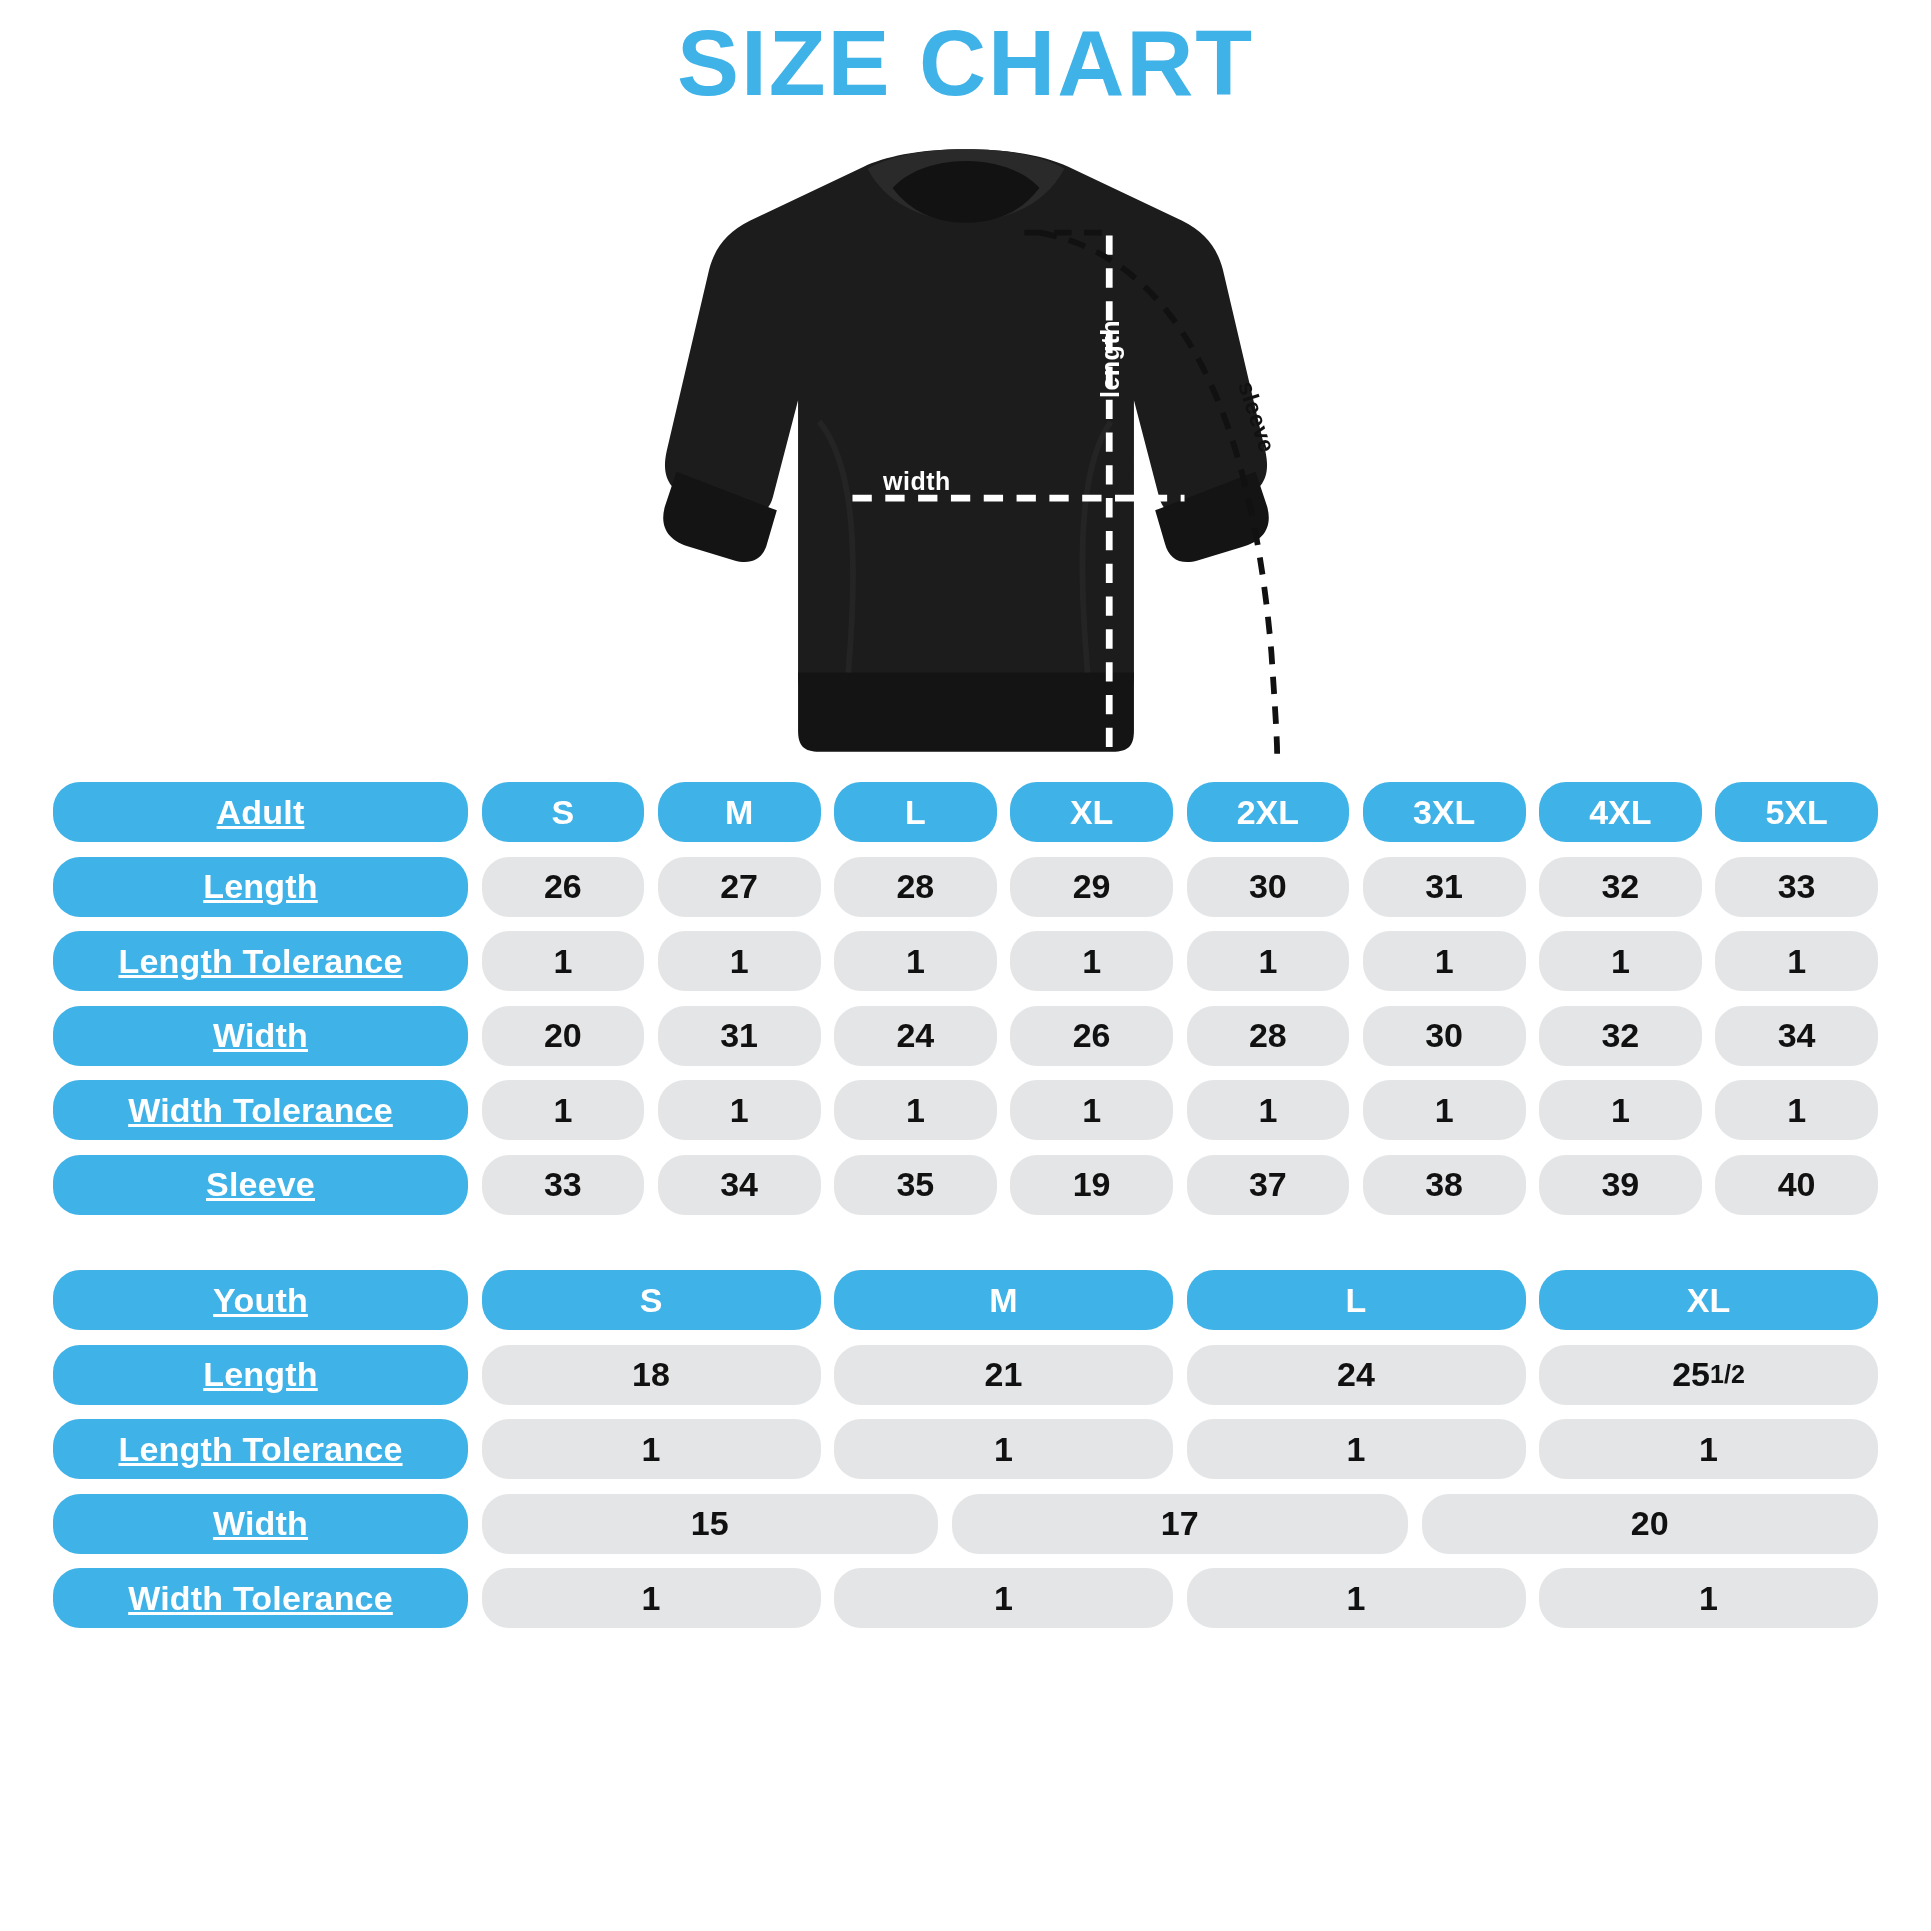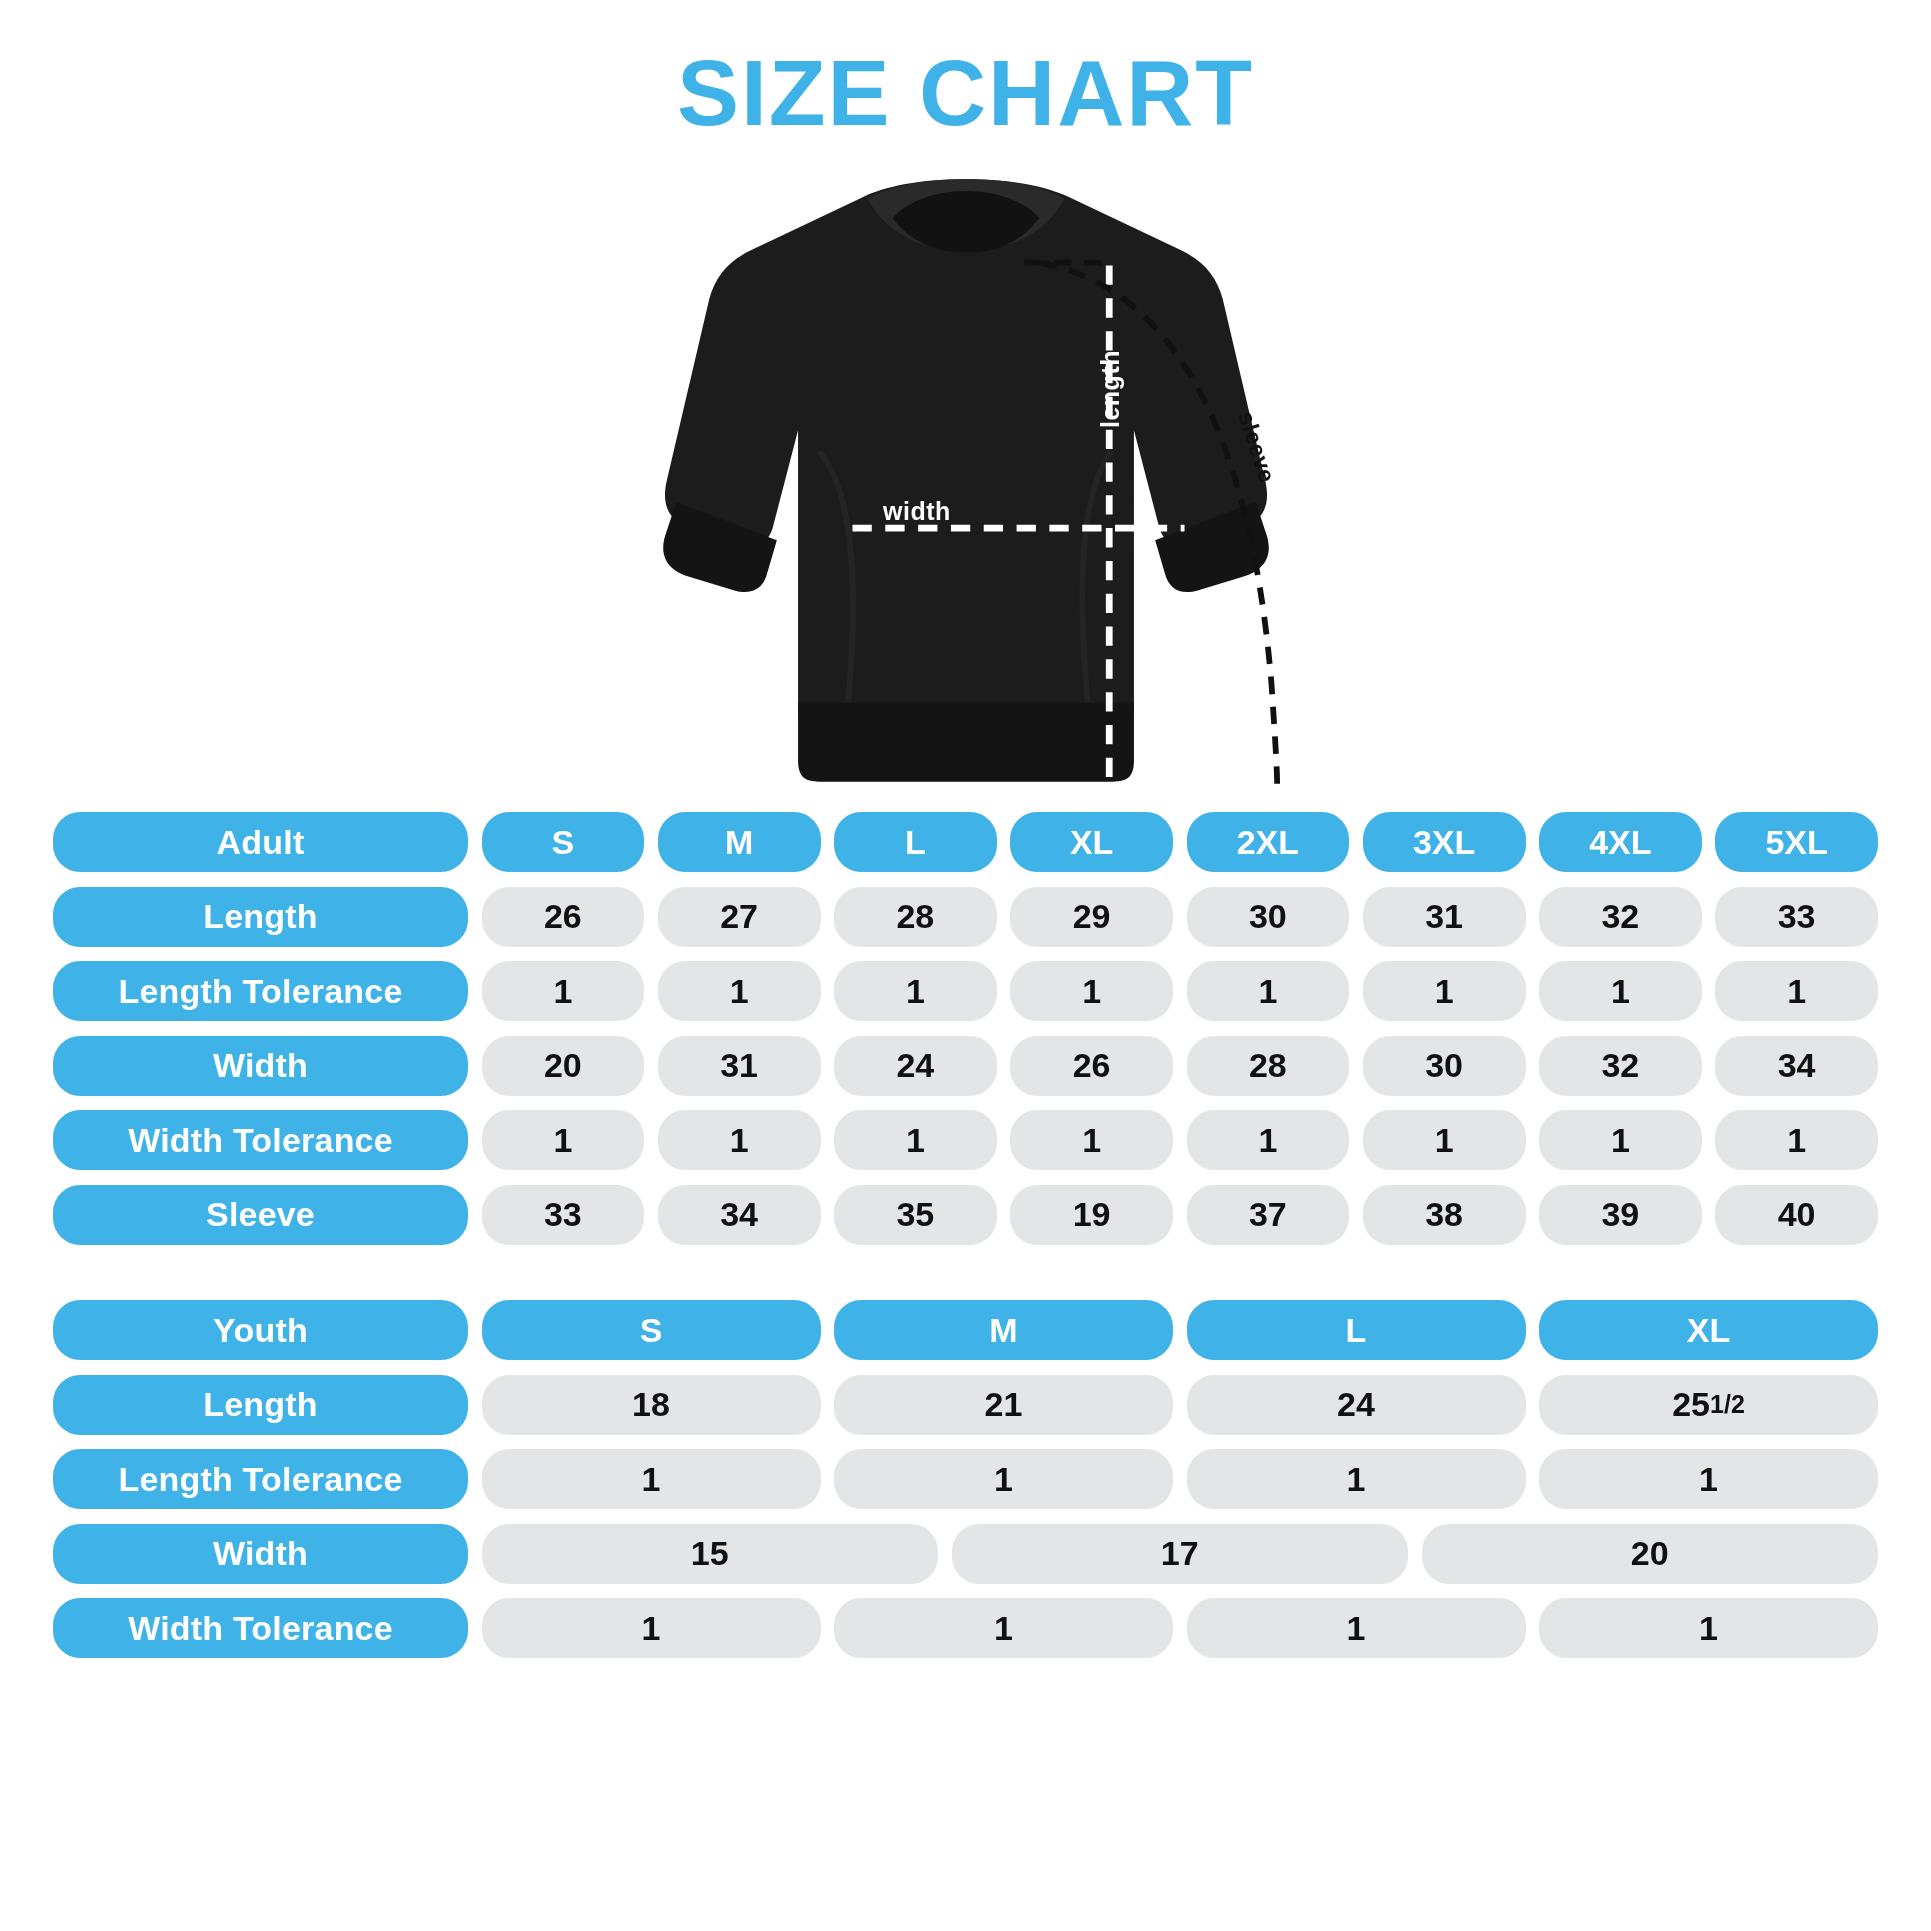--- a/index.html
+++ b/index.html
@@ -17,21 +17,20 @@
 
   
   .title {
     text-align: center;
     color: #3fb2e8;
     font-size: 93px;
     font-weight: bold;
     letter-spacing: 1.9px;
     padding-top: 17.4px;
     line-height: 1.0;
-    margin-top: 30px;
   }
 
   
   .garment-wrap {
     position: relative;
     height: 666px;
     margin-top: 1.9px;
   }
   .garment {
     position: absolute;
@@ -77,20 +76,21 @@
     background: #3fb2e8;
     color: #fff;
     border-radius: 27px;
     font-size: 34px;
     font-weight: bold;
     display: flex;
     align-items: center;
     justify-content: center;
     height: 60px;
     letter-spacing: 0.2px;
+    text-decoration: underline;
   }
   .cells {
     flex: 1 1 auto;
     display: flex;
     gap: 13.5px;
   }
   .cell {
     flex: 1 1 0;
     border-radius: 27px;
     height: 60px;

